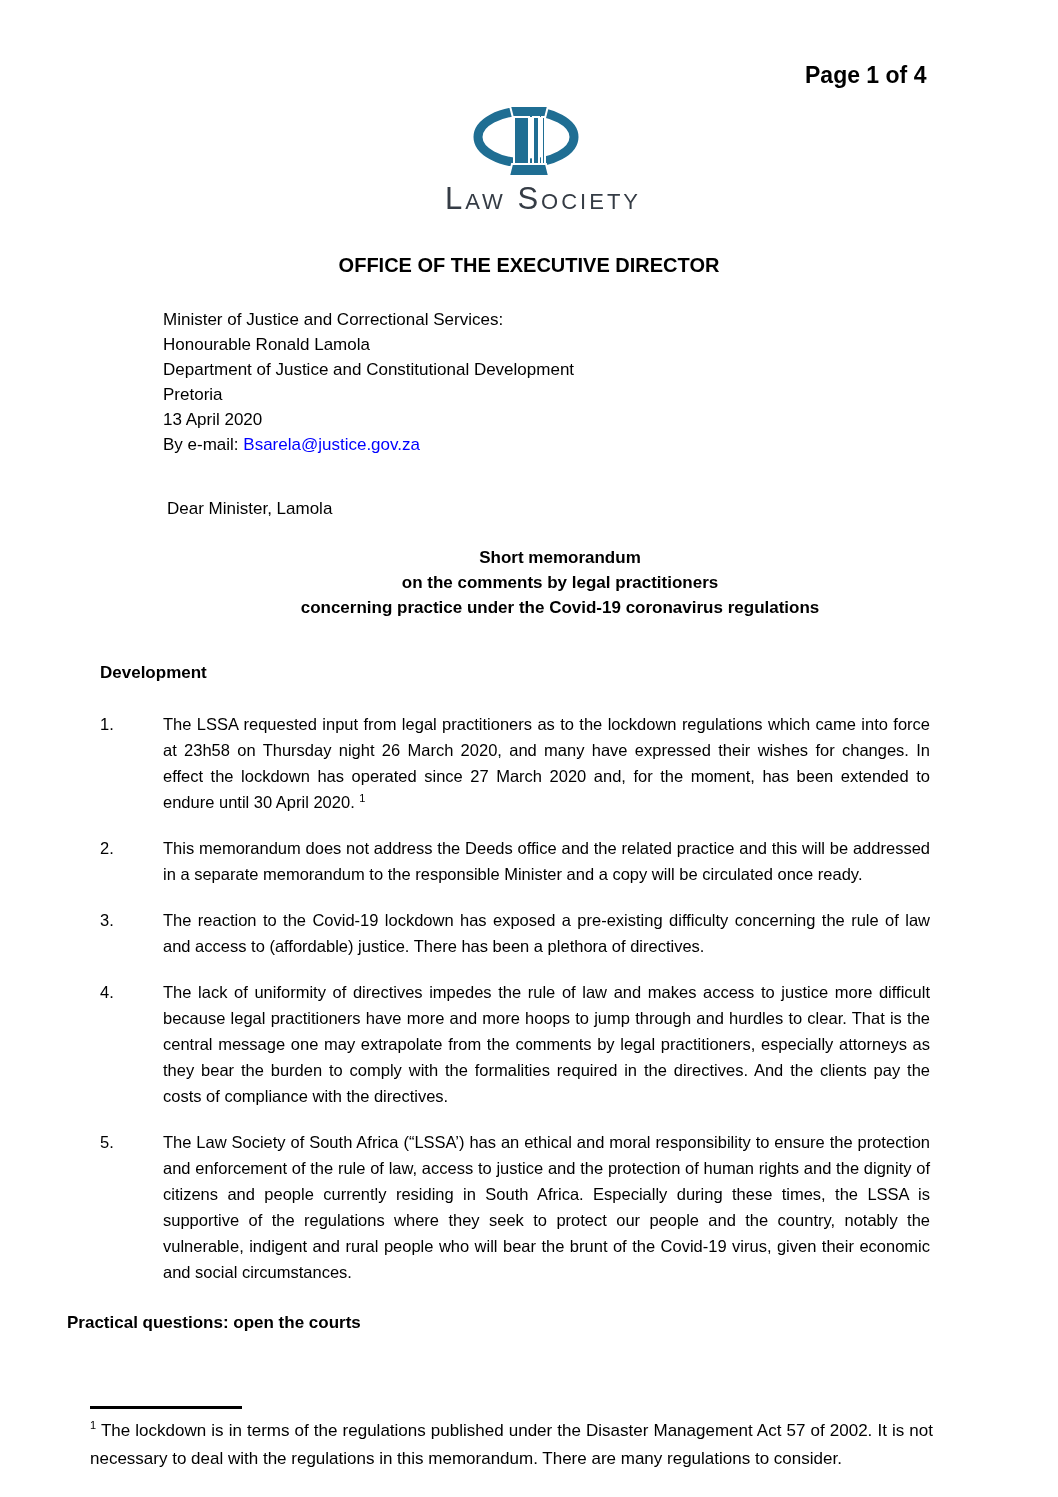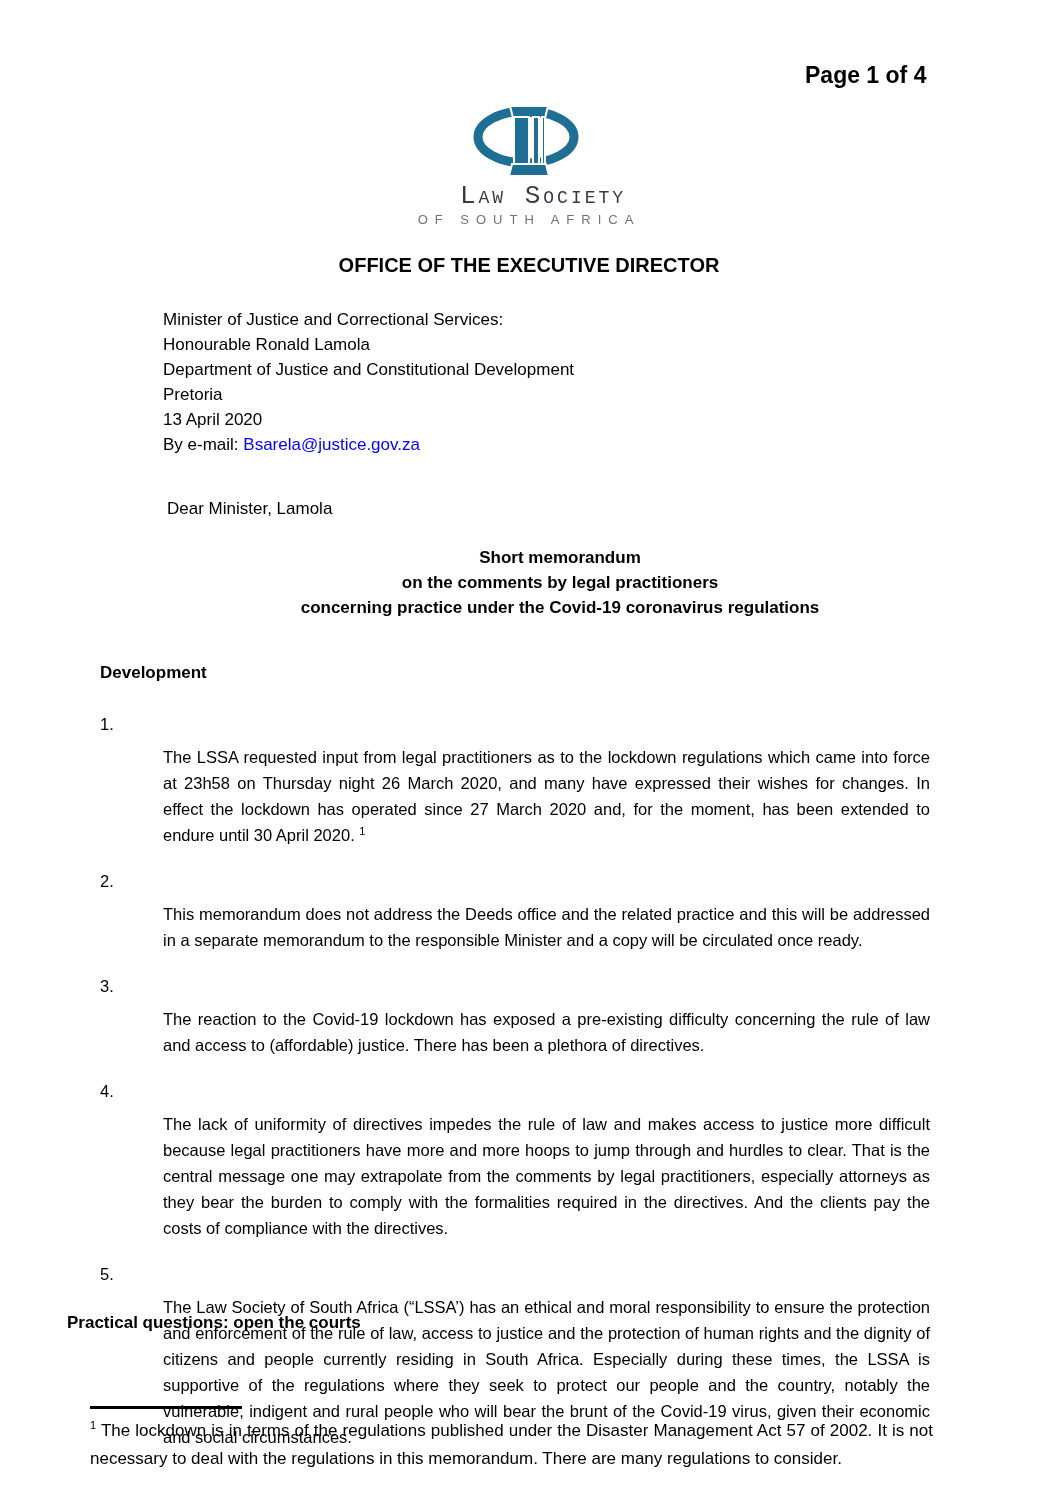--- a/index.html
+++ b/index.html
@@ -25,23 +25,23 @@
     position: absolute;
     top: 104px;
     left: 0;
     width: 100%;
     text-align: center;
     line-height: 1;
   }
   .logo-symbol { display: block; margin: 0 auto; }
   .logo-wordmark {
     margin-top: 5px;
-    font-family: Liberation Mono, monospace;
+    font-family: Liberation Sans, sans-serif;
     font-variant: small-caps;
-    font-size: 26px;
+    font-size: 31px;
     letter-spacing: 3px;
     color: #353c45;
     padding-left: 28px;
   }
   .logo-subtitle {
     margin-top: 4px;
     font-size: 13px;
     letter-spacing: 7px;
     color: #6d737b;
   }
@@ -95,21 +95,21 @@
   .paragraphs {
     position: absolute;
     top: 711px;
     left: 100px;
     width: 830px;
     font-size: 16.5px;
     line-height: 26px;
   }
   .para { display: flex; margin-bottom: 20px; }
   .para-num { width: 63px; flex-shrink: 0; }
-  .para-body { flex: 1; text-align: justify; margin-top: 33px; }
+  .para-body { flex: 1; text-align: justify; }
   .para-body sup { font-size: 11px; line-height: 0; }
 
   .practical-heading {
     position: absolute;
     top: 1313px;
     left: 67px;
     font-size: 17px;
     font-weight: bold;
     text-align: center;
   }
@@ -146,21 +146,20 @@
       <ellipse cx="53" cy="33" rx="48" ry="26" fill="none" stroke="#1f6e93" stroke-width="9"></ellipse>
       <g stroke="#ffffff" stroke-width="2" fill="#1f6e93">
         <path d="M37 2 L75 2 L72 14 L40 14 Z"></path>
         <rect x="41" y="13" width="15" height="48"></rect>
         <rect x="60" y="13" width="6" height="48"></rect>
         <rect x="69" y="13" width="3" height="48"></rect>
         <path d="M39 60 L73 60 L76 72 L36 72 Z"></path>
       </g>
     </svg>
     <div class="logo-wordmark">Law Society</div>
-    <div class="logo-subtitle">OF SOUTH AFRICA</div>
   </div>
 
   <div class="office-title">OFFICE OF THE EXECUTIVE DIRECTOR</div>
 
   <div class="recipient">
     <div>Minister of Justice and Correctional Services:</div>
     <div>Honourable Ronald Lamola</div>
     <div>Department of Justice and Constitutional Development</div>
     <div>Pretoria</div>
     <div>13 April 2020</div>

